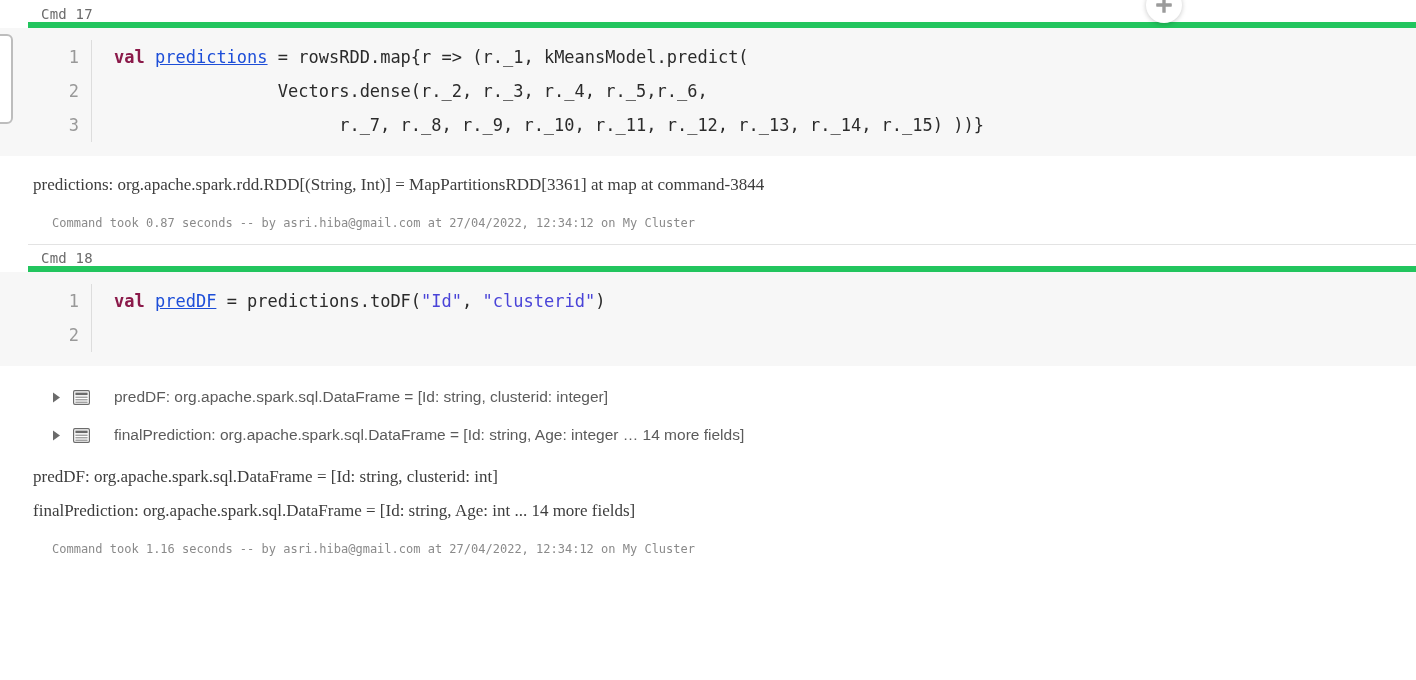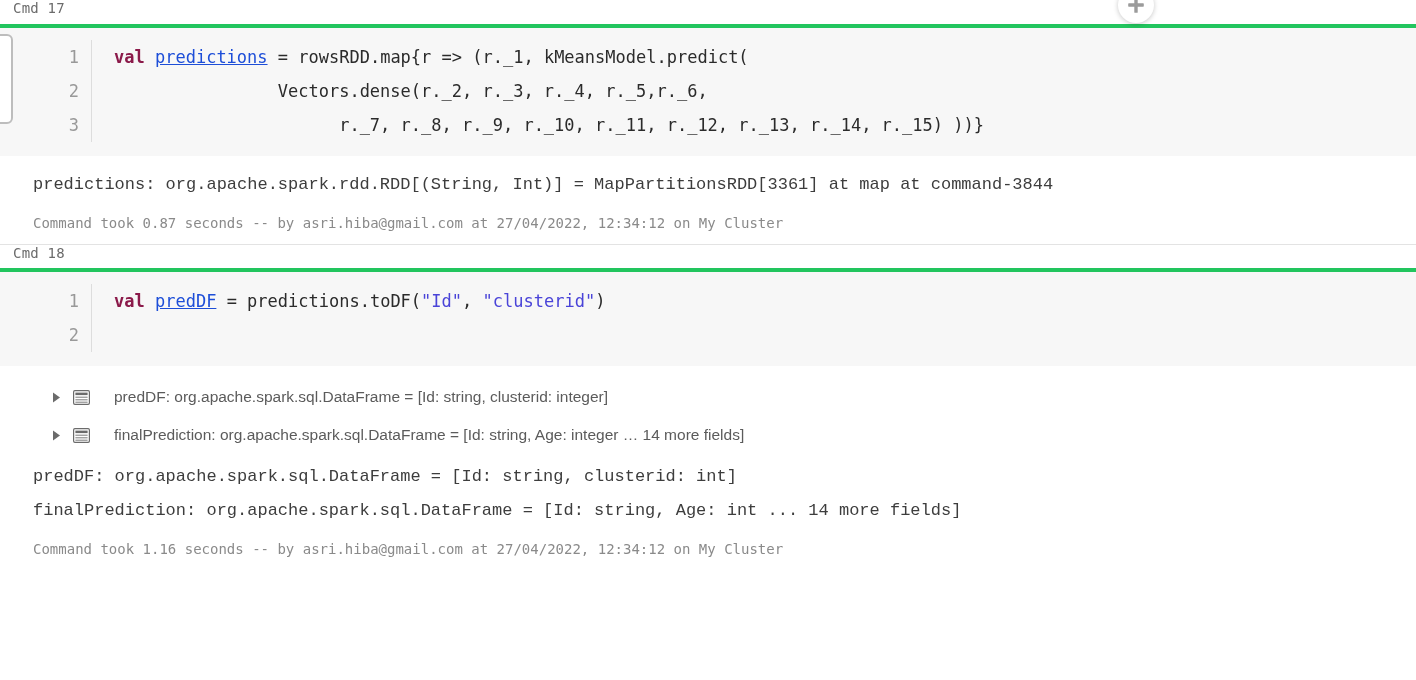--- a/index.html
+++ b/index.html
@@ -14,23 +14,24 @@
     position: relative;
     width: 1416px;
     height: 680px;
     background: #ffffff;
   }
 
   
   .cmd-bar {
     position: relative;
     height: 28px;
-    border-bottom: 4px solid #22c55e;
-    display: flex;
-    align-items: flex-start;
+    border-bottom: 6px solid #22c55e;
+    display: flex;
+    align-items: flex-end;
+    margin-left: 28px;
   }
   .cmd-label {
     font-family: "DejaVu Sans Mono", monospace;
     font-size: 14px;
     color: #6b6b6b;
     padding-left: 13px;
     letter-spacing: 0.2px;
     white-space: pre;
   }
 
@@ -103,35 +104,35 @@
   .idn { color: #1d4ed8; text-decoration: underline; }
   .str { color: #4a44d8; }
   .pln { color: #2b2b2b; text-align: right; }
 
   
   .results {
     background: #ffffff;
     padding: 0;
   }
   .res-mono {
-    font-family: Liberation Mono, monospace;
+    font-family: Liberation Serif, serif;
     font-size: 17px;
     color: #3d3d3d;
     white-space: pre;
     padding-left: 33px;
     line-height: 34px;
     height: 34px;
     overflow: hidden;
   }
   .res-meta {
     font-family: "DejaVu Sans Mono", monospace;
-    font-size: 14px;
+    font-size: 12px;
     color: #8a8a8a;
     white-space: pre;
-    padding-left: 33px;
+    padding-left: 52px;
     line-height: 30px;
     height: 30px;
   }
   .spacer-sm { height: 12px; }
   .spacer-xs { height: 6px; }
 
   
   .df-row {
     display: flex;
     align-items: center;

